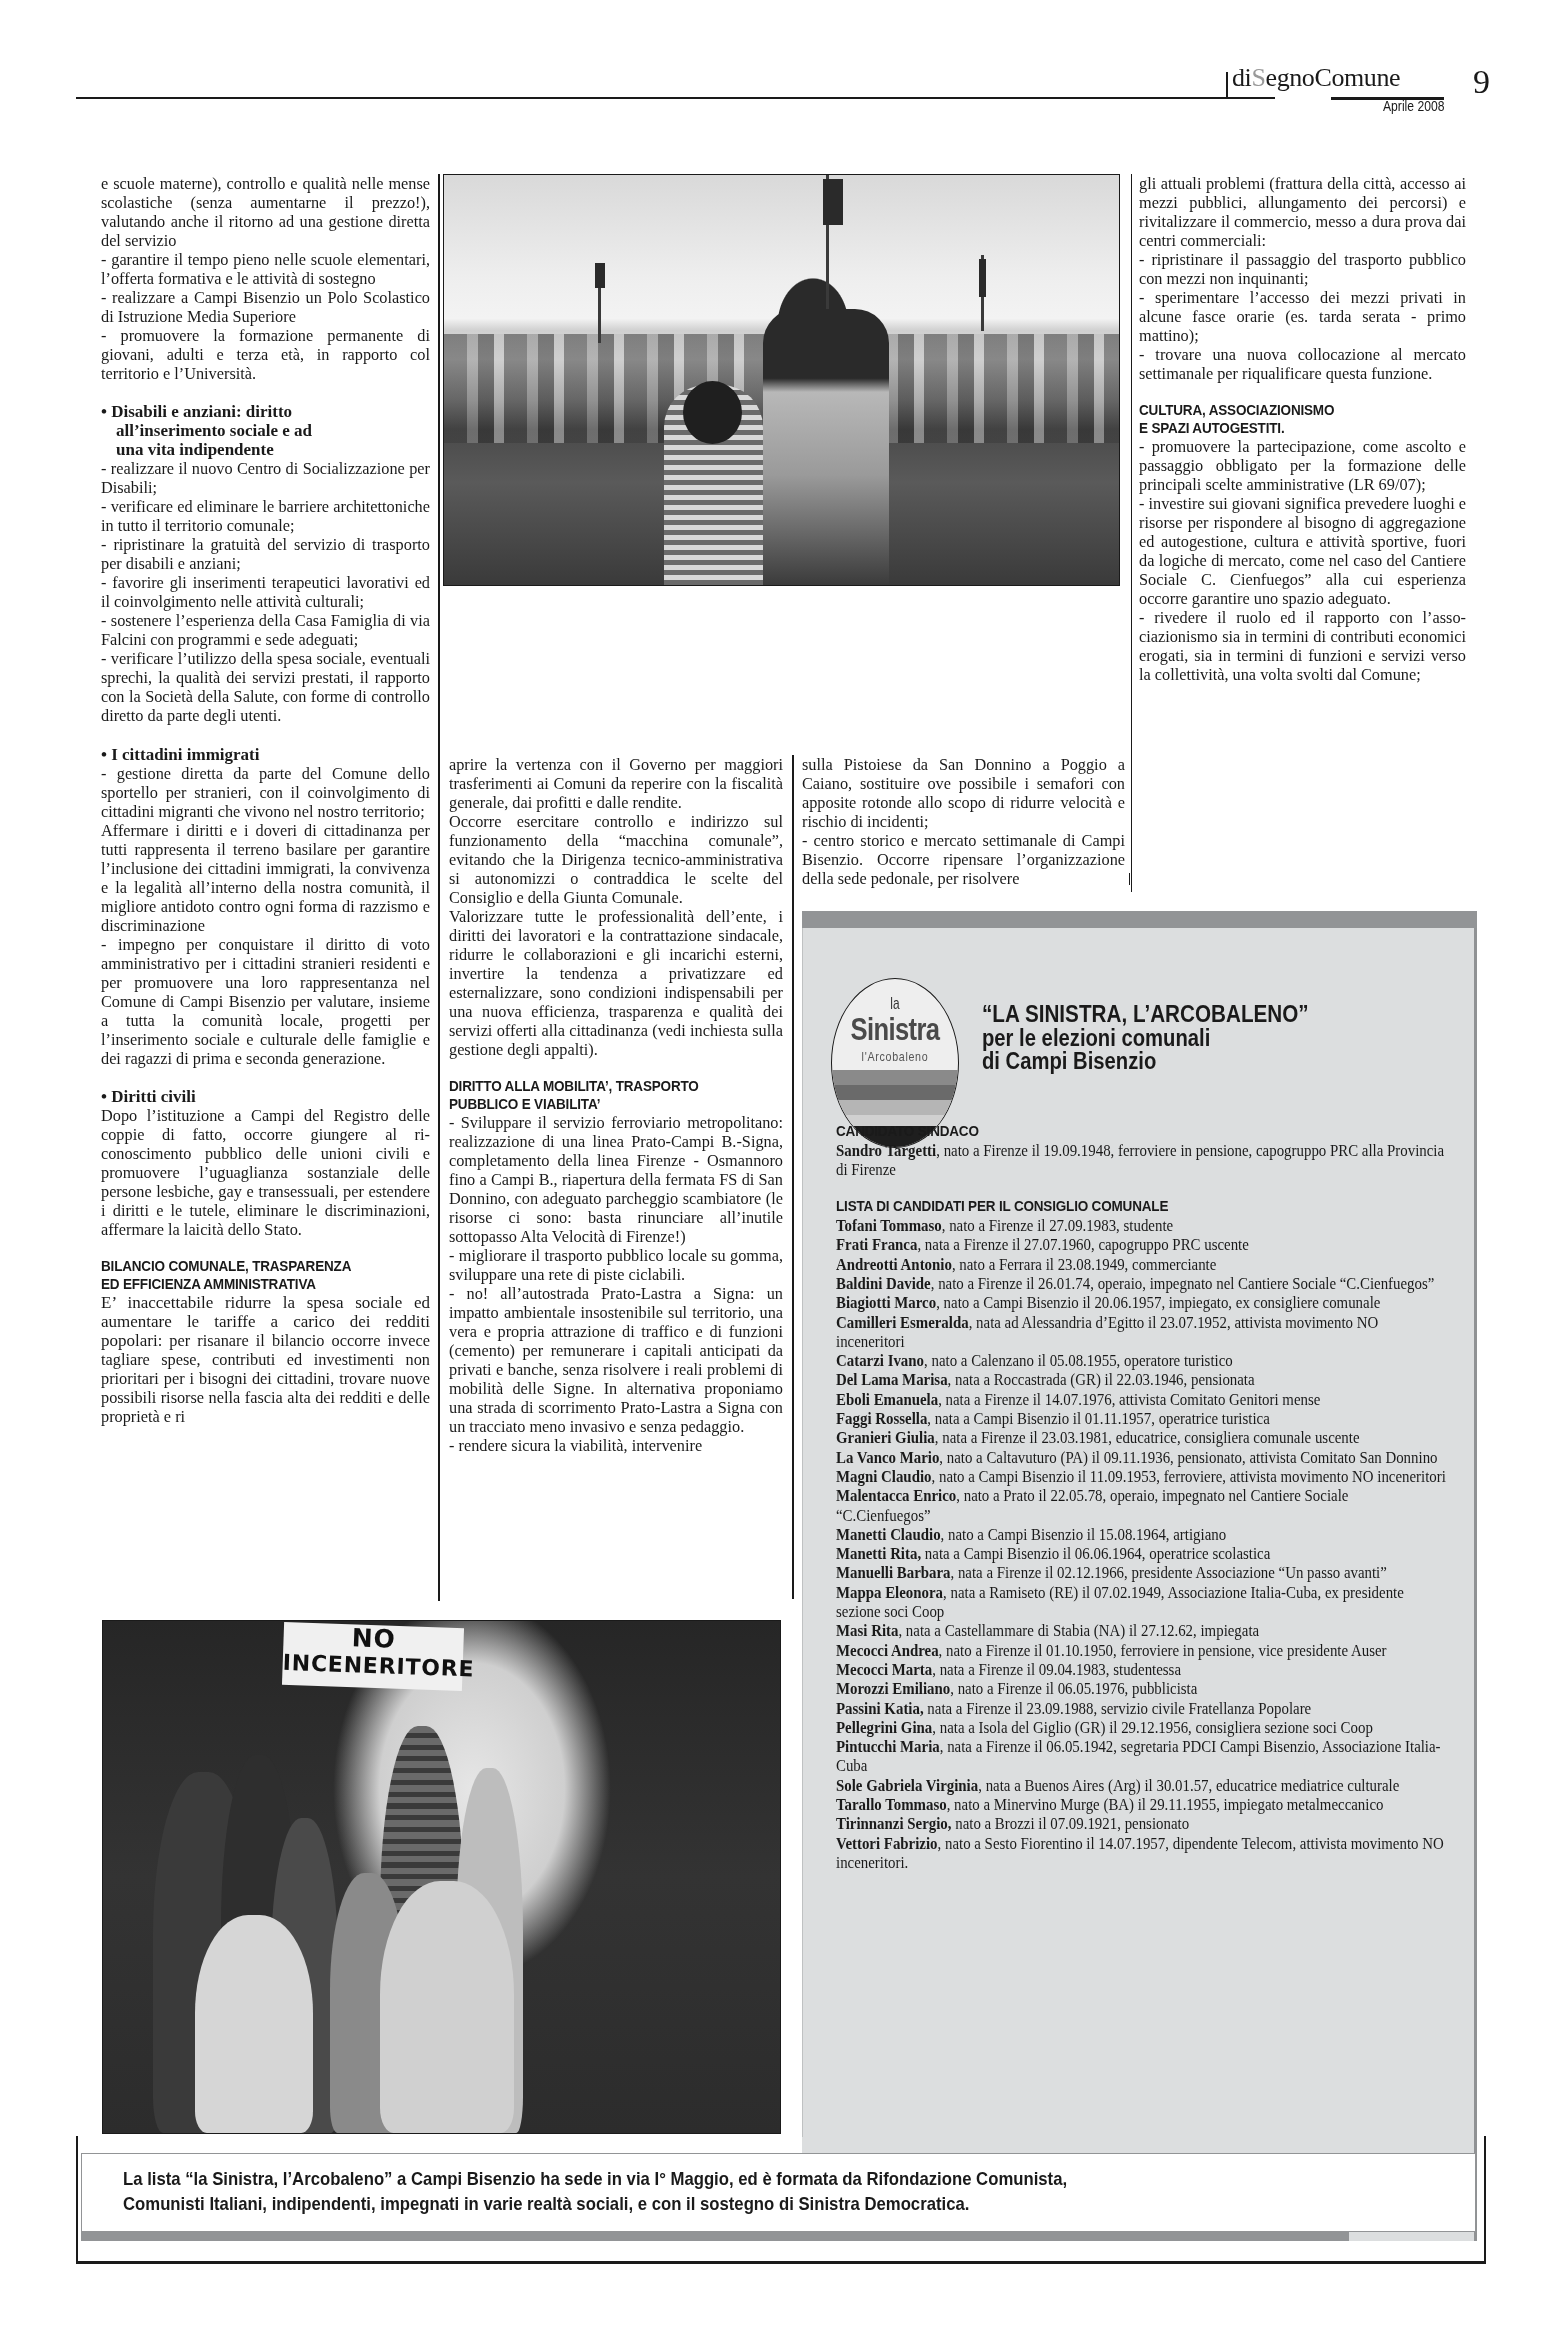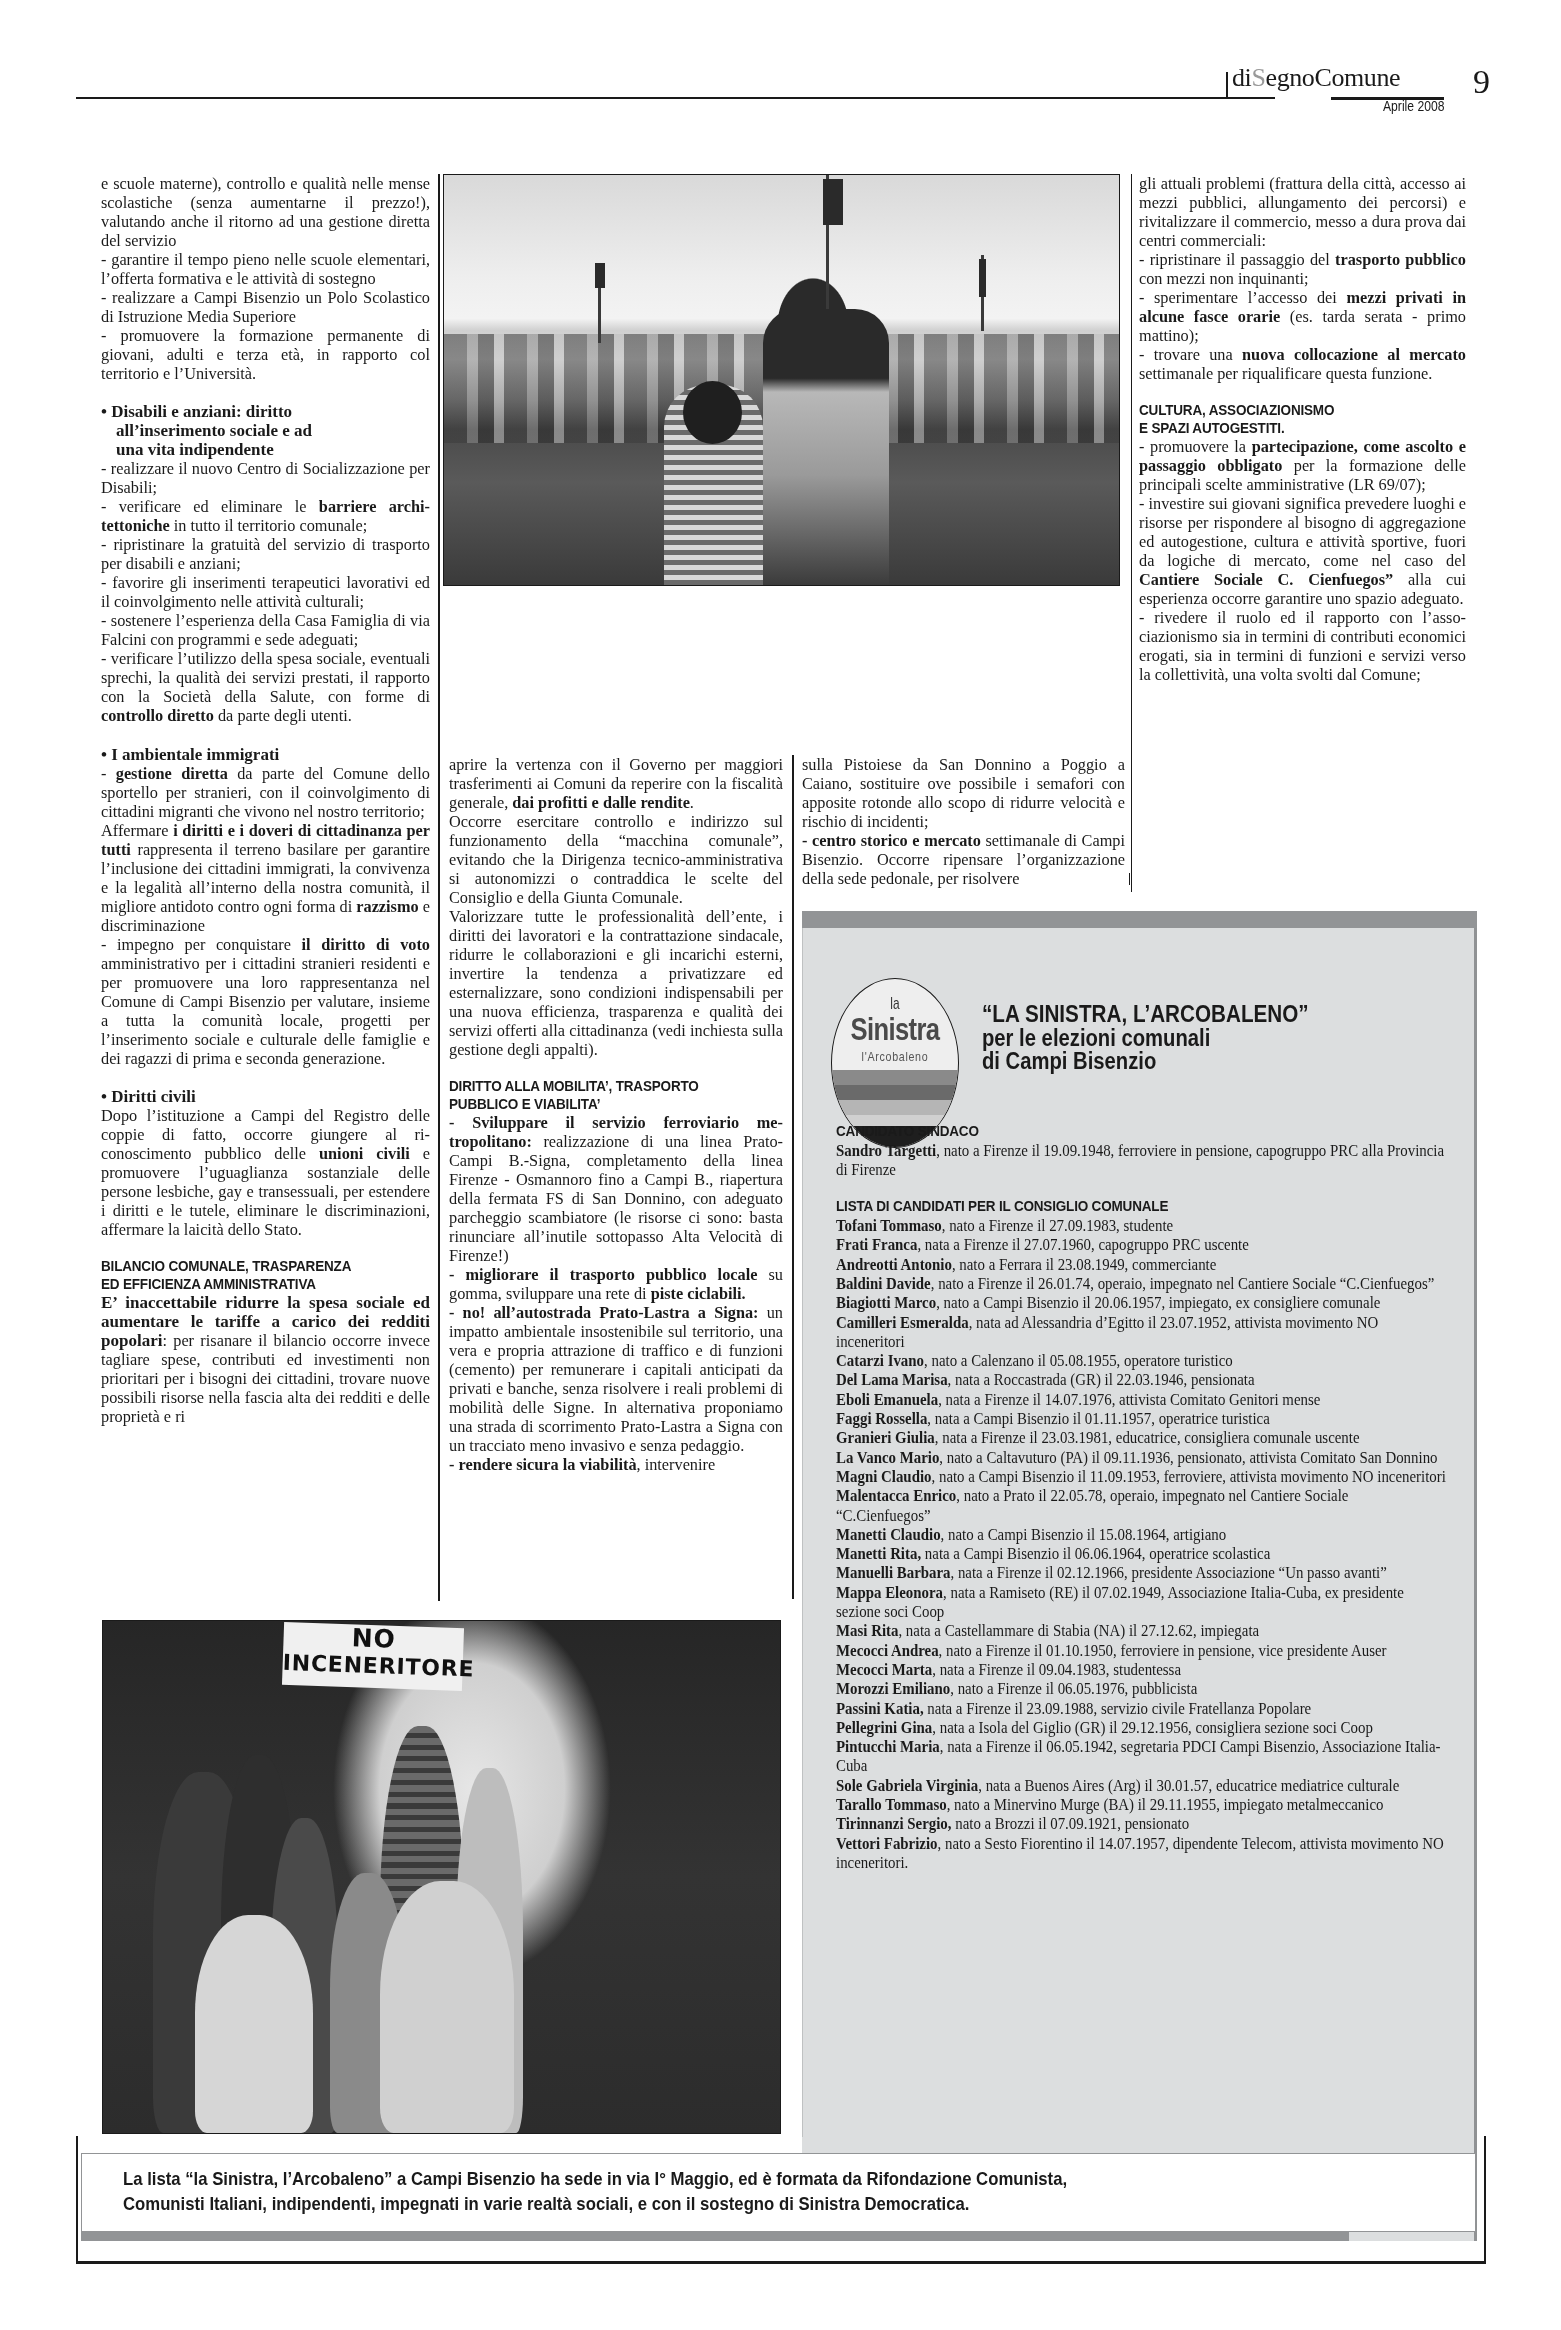--- a/index.html
+++ b/index.html
@@ -20,21 +20,21 @@
   .frame-right { left:1484px; top:2136px; width:1.7px; height:126px; background:#1a1a1a; }
   .frame-bottom { left:76px; top:2261px; width:1410px; height:2.5px; background:#1a1a1a; }
 
   
   .vrule { background:#1a1a1a; width:1.7px; }
 
   
   .col { font-family:"Liberation Serif", serif; font-size:16.3px; line-height:19px; text-align:justify; hyphens:manual; }
   .col p { margin:0; }
   .col .gap { height:19.3px; }
-  .col b { font-weight:bold; }
+  .col b { font-weight:normal; }
   .col .bullet-h { font-weight:bold; font-size:17px; }
   .col .bullet-h .indent { display:block; padding-left:15px; }
   .sec-h { font-family:"Liberation Sans", sans-serif; font-weight:bold; font-size:14.7px; line-height:17.6px; letter-spacing:-0.2px; transform:scaleX(0.92); transform-origin:left top; text-transform:uppercase; }
 
   #col1 { left:101px; top:174px; width:329px; }
   #col2a { left:449px; top:755px; width:334px; }
   #col3a { left:802px; top:755px; width:323px; }
   #col4 { left:1139px; top:174px; width:327px; }
 
   
@@ -105,21 +105,21 @@
     <span class="indent">all’inserimento sociale e ad</span>
     <span class="indent">una vita indipendente</span>
   </p>
   <p>- realizzare il nuovo Centro di Socializza­zione per Disabili;</p>
   <p><span>- verificare ed eliminare le </span><b>barriere archi­tettoniche</b><span> in tutto il territorio comunale;</span></p>
   <p>- ripristinare la gratuità del servizio di tra­sporto per disabili e anziani;</p>
   <p>- favorire gli inserimenti terapeutici lavora­tivi ed il coinvolgimento nelle attività cul­turali;</p>
   <p>- sostenere l’esperienza della Casa Famiglia di via Falcini con programmi e sede ade­guati;</p>
   <p><span>- verificare l’utilizzo della spesa sociale, even­tuali sprechi, la qualità dei servizi prestati, il rapporto con la Società della Salute, con forme di </span><b>controllo diretto</b><span> da parte degli utenti.</span></p>
   <div class="gap"></div>
-  <p class="bullet-h">• I ambientale immigrati</p>
+  <p class="bullet-h">• I cittadini immigrati</p>
   <p><span>- </span><b>gestione diretta</b><span> da parte del Comune dello sportello per stranieri, con il coinvol­gimento di cittadini migranti che vivono nel nostro territorio;</span></p>
   <p><span>Affermare </span><b>i diritti e i doveri di cittadi­nanza per tutti</b><span> rappresenta il terreno ba­silare per garantire l’inclusione dei cittadi­ni immigrati, la convivenza e la legalità al­l’interno della nostra comunità, il migliore antidoto contro ogni forma di </span><b>razzismo</b><span> e discriminazione</span></p>
   <p><span>- impegno per conquistare </span><b>il diritto di vo­to</b><span> amministrativo per i cittadini stranieri residenti e per promuovere una loro rap­presentanza nel Comune di Campi Bisen­zio per valutare, insieme a tutta la comuni­tà locale, progetti per l’inserimento sociale e culturale delle famiglie e dei ragazzi di pri­ma e seconda generazione.</span></p>
   <div class="gap"></div>
   <p class="bullet-h">• Diritti civili</p>
   <p><span>Dopo l’istituzione a Campi del Registro delle coppie di fatto, occorre giungere al ri­conoscimento pubblico delle </span><b>unioni civi­li</b><span> e promuovere l’uguaglianza sostanziale delle persone lesbiche, gay e transessuali, per estendere i diritti e le tutele, eliminare le discriminazioni, affermare la laicità dello Stato.</span></p>
   <div class="gap"></div>
   <div class="sec-h">
     <div>BILANCIO COMUNALE, TRASPARENZA</div>
     <div>ED EFFICIENZA AMMINISTRATIVA</div>

